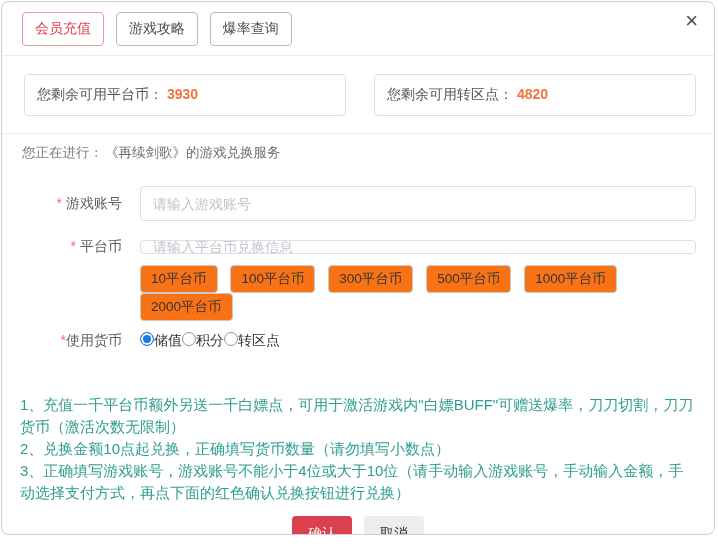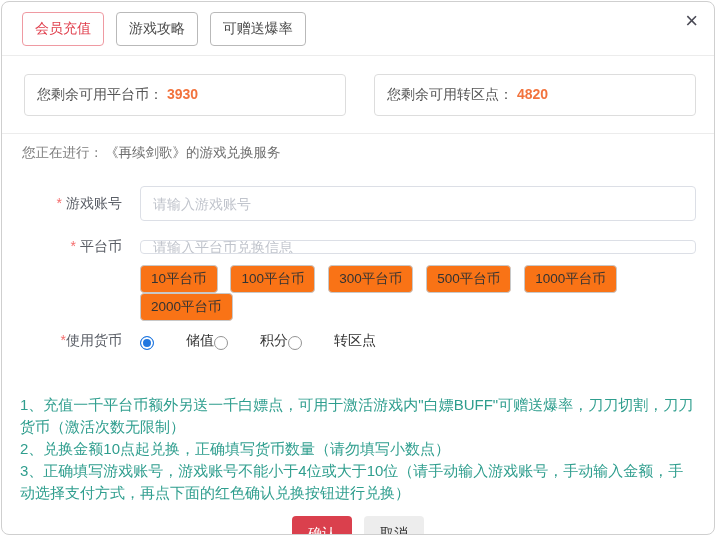--- a/index.html
+++ b/index.html
@@ -43,21 +43,21 @@
   .row-account { margin-top:14px; }
   .row-coin { margin-top:17px; }
 
   .quick-row { margin:9px 0 0 138px; }
   .quick-btn { display:inline-block; background:#f97316; border:1px solid #c8c8c8;
     border-radius:4px; padding:4px 10px; margin-right:9px; font-size:13.5px;
     color:#333; cursor:pointer; font-family:inherit; }
 
   .currency-row { display:flex; align-items:center; margin-top:11px; }
   .radio-group { margin-left:18px; display:flex; align-items:center; }
-  .radio { display:inline-flex; align-items:flex-end; cursor:pointer; color:#333;gap:32px; }
+  .radio { display:inline-flex; align-items:flex-start; cursor:pointer; color:#333; }
   .rb { width:14px; height:14px; border-radius:50%; display:inline-block; }
   .rb.off { border:1px solid #949494; background:#fff; }
   .rb.on  { background:#2077e0; border:1px solid #2077e0; box-shadow:inset 0 0 0 2px #fff; }
 
   
   .notices { margin:44px 18px 0 18px; color:#2f9e8e; font-size:15px; line-height:22px; }
   .notices p { margin:0; }
 
   
   .footer { text-align:center; margin-top:12px; }
@@ -67,21 +67,21 @@
   .btn-cancel { background:#ededed; color:#333; }
 </style>
 </head>
 <body>
 
 <div class="dialog">
 
   <div class="tabbar">
     <button class="tab active">会员充值</button>
     <button class="tab">游戏攻略</button>
-    <button class="tab">可赠送爆率</button>
+    <button class="tab">爆率查询</button>
     <span class="close">×</span>
   </div>
 
   <div class="divider"></div>
 
   <div class="balances">
     <div class="balance-box">
       <span>您剩余可用平台币：</span><span class="num">3930</span>
     </div>
     <div class="balance-box">

